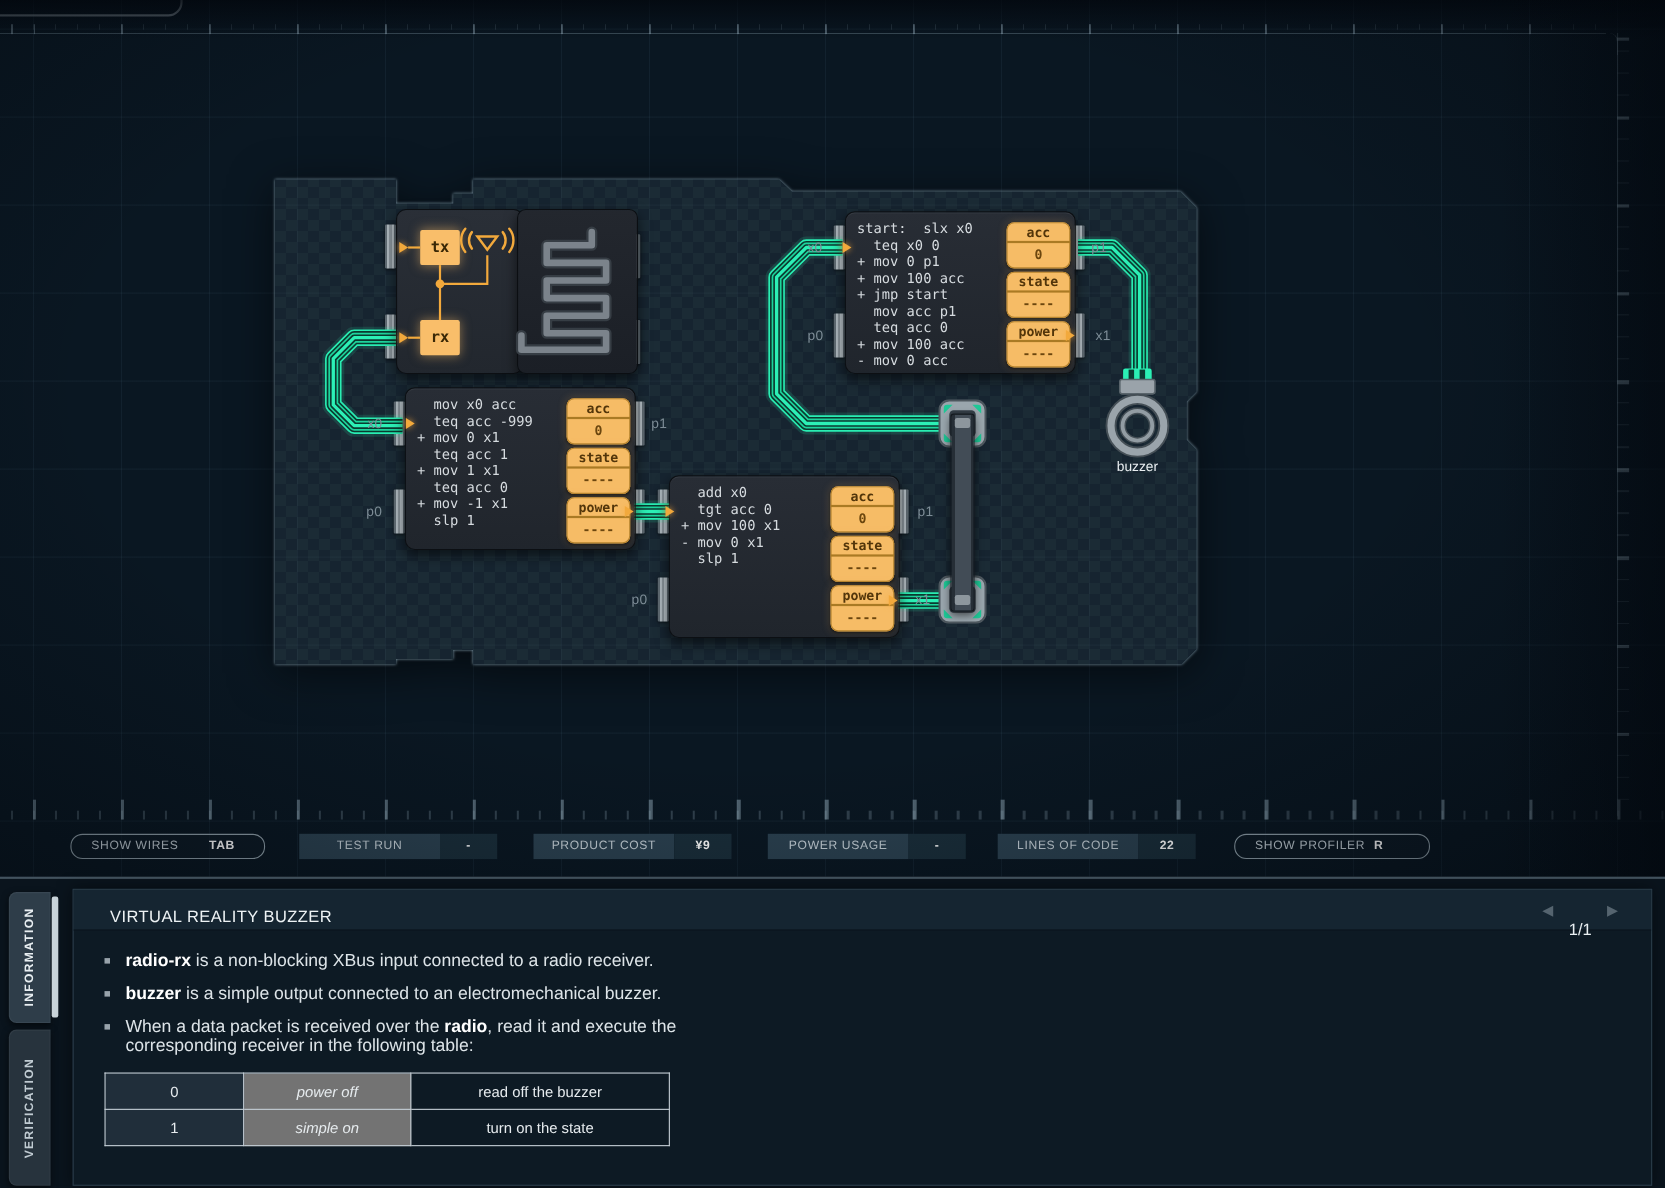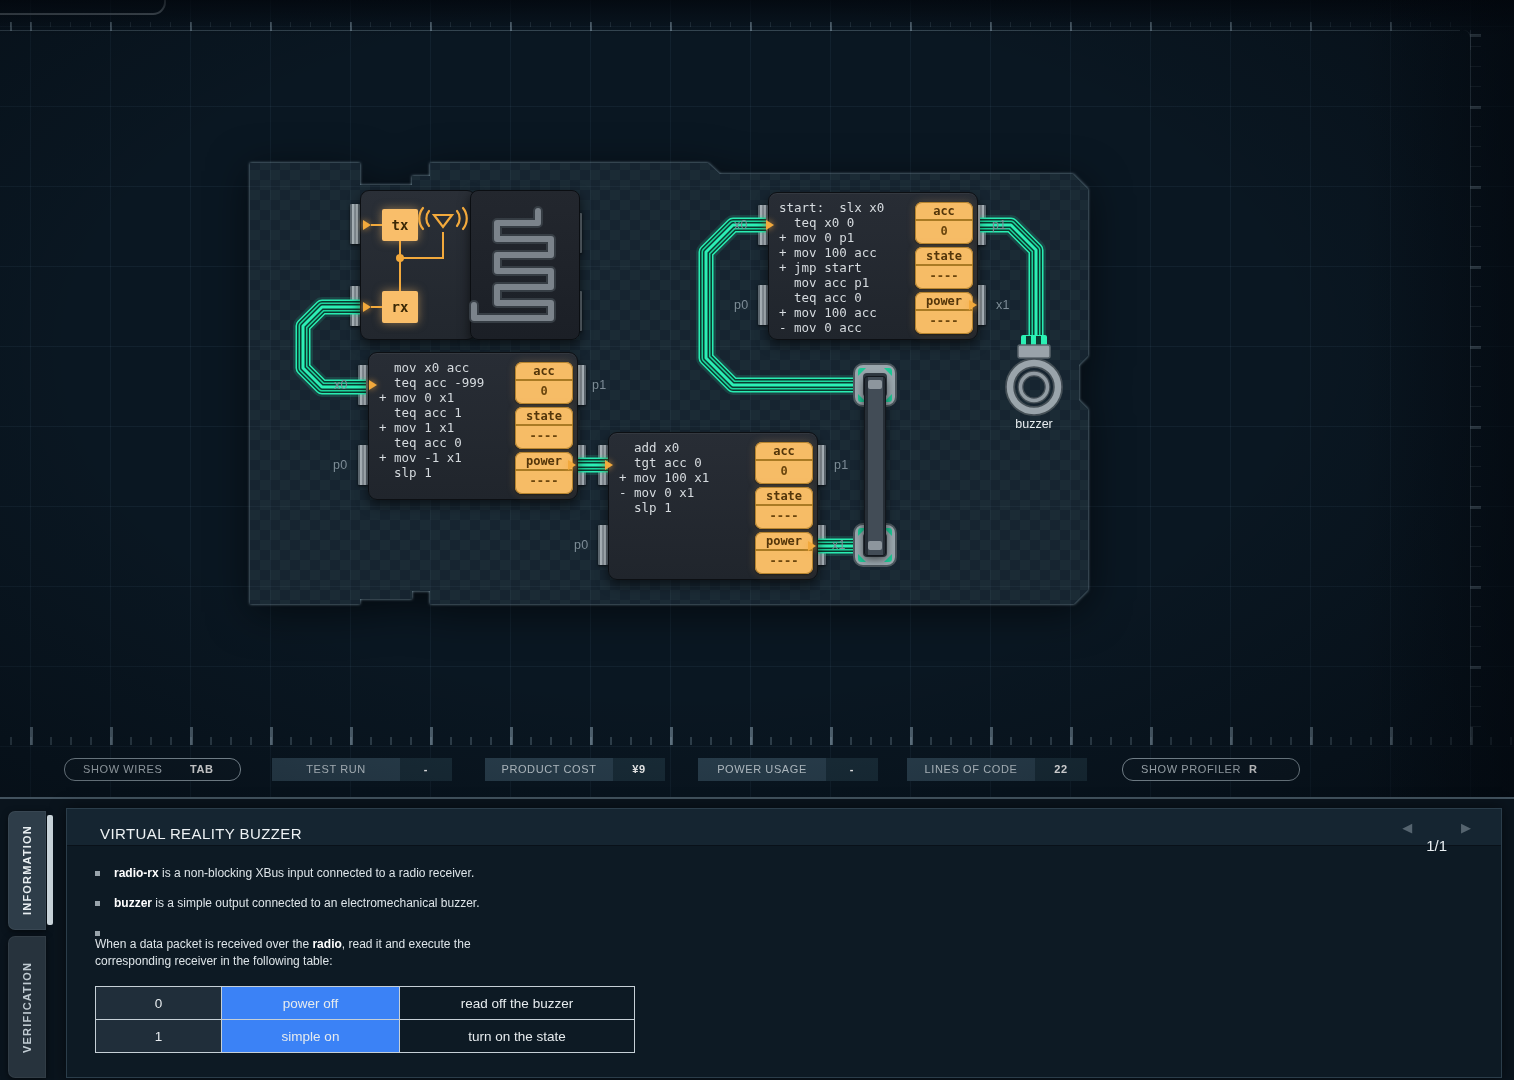--- a/index.html
+++ b/index.html
@@ -131,27 +131,27 @@
   .tab-ind { position:absolute; left:47px; top:16px; width:6px; height:110px; background:#c9d4da; border-radius:2px; }
   .card { position:absolute; left:66px; top:9px; width:1436px; height:270px;
     background:#0d1a24; border:1px solid #2b3d4a; box-shadow:0 0 14px rgba(0,0,0,0.5); }
   .card-header { position:relative; height:37px; background:#152531; border-bottom:1px solid #091119; }
   .card-title { position:absolute; left:33px; top:6px; line-height:37px; font-size:15px; letter-spacing:0.4px;
     color:#edf2f4; font-weight:500; }
   .pager { position:absolute; right:30px; top:0; height:37px; display:flex; align-items:center; gap:14px; }
   .pg-arrow { color:#55646f; font-size:13px; cursor:pointer; }
   .pg-num { color:#e9eff2; font-size:15px;margin-top:36px; }
   .card-body { padding:19px 0 0 28px; }
-  .bullet-row { display:flex; margin-bottom:13px; font-size:12px; color:#dde4e8; line-height:17px; }
+  .bullet-row { display:flex; margin-bottom:13px; font-size:16px; color:#dde4e8; line-height:17px; }
   .bullet-sq { width:5px; height:5px; background:#98a3ab; margin:6px 14px 0 0; flex:0 0 5px; }
   .bullet-row b { color:#ffffff; }
   table.cmd { border-collapse:collapse; margin:13px 0 0 0; }
   table.cmd td { border:1px solid #c6d0d7; height:33px; text-align:center; font-size:13.5px; color:#e6ebee; }
   td.c1 { width:126px; background:#202e3a; font-size:14px; color:#f2f5f7; }
-  td.c2 { width:178px; background:#3b82f6; }
+  td.c2 { width:152px; background:#737373;font-style:italic; }
   td.c3 { width:235px; background:#0d1a24; }
 </style>
 </head>
 <body>
 
 <div class="stage">
 
   <div class="canvas">
     <div class="offscreen-tab"></div>
     <div class="ruler-top"></div>
@@ -418,21 +418,21 @@
       </div>
       <div class="card-body">
         <div class="bullet-row">
           <span class="bullet-sq"></span>
           <span><b>radio-rx</b><span> is a non-blocking XBus input connected to a radio receiver.</span></span>
         </div>
         <div class="bullet-row">
           <span class="bullet-sq"></span>
           <span><b>buzzer</b><span> is a simple output connected to an electromechanical buzzer.</span></span>
         </div>
-        <div class="bullet-row" style="margin-bottom:16px;flex-direction:column;">
+        <div class="bullet-row" style="margin-bottom:16px;">
           <span class="bullet-sq"></span>
           <span><span>When a data packet is received over the </span><b>radio</b><span>, read it and execute the</span><br>
           <span>corresponding receiver in the following table:</span></span>
         </div>
         <table class="cmd">
           <tbody>
               <tr>
             <td class="c1">0</td>
             <td class="c2">power off</td>
             <td class="c3">read off the buzzer</td>

